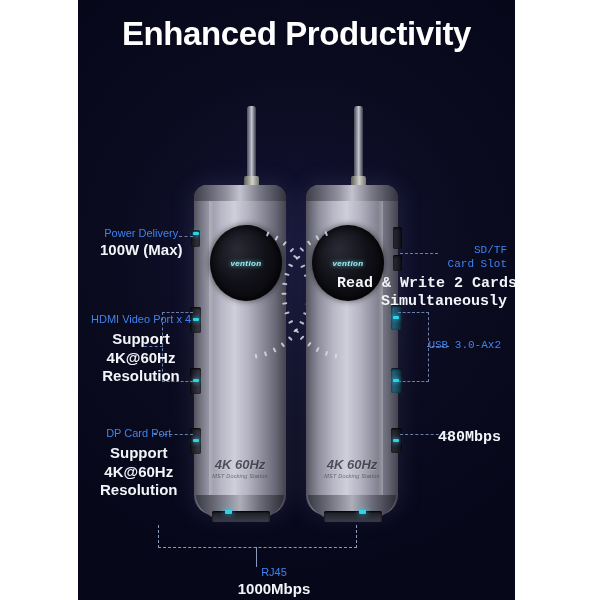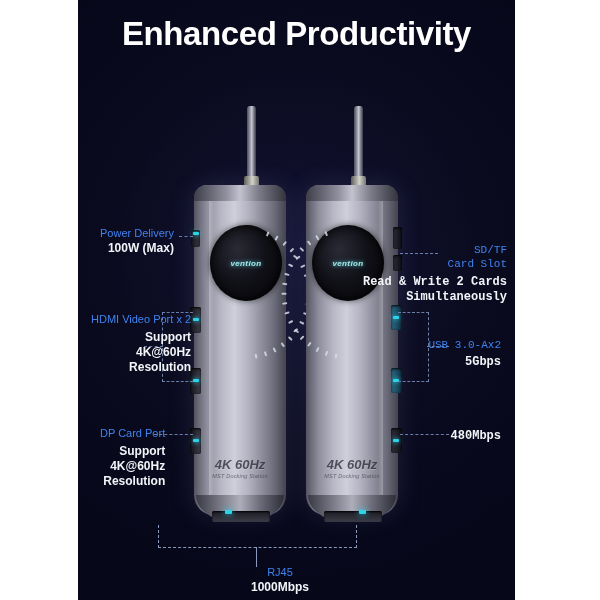--- a/index.html
+++ b/index.html
@@ -121,22 +121,22 @@
   .p-usbc{width:9px;height:17px;background:linear-gradient(90deg,#15151c,#3a3a46);}
   .p-hdmi{width:11px;height:26px;background:linear-gradient(90deg,#101018,#41414e);}
   .p-dp{width:11px;height:26px;background:linear-gradient(90deg,#101018,#41414e);}
   .p-card{width:9px;height:22px;background:linear-gradient(90deg,#2e2e3a,#0d0d14);}
   .p-usba{width:11px;height:25px;background:linear-gradient(90deg,#2b6f8c,#10303f);}
   .p-usba2{width:11px;height:25px;background:linear-gradient(90deg,#31313d,#101018);}
 
   
   .co{position:absolute;font-size:11.5px;line-height:1.25;}
   .co .hd{color:#3f83ef;font-size:11px;white-space:nowrap;}
-  .co .bd{color:#f2f4f8;font-size:12px;font-weight:bold;white-space:nowrap;}
-  .co.left{text-align:right;}
+  .co .bd{color:#f2f4f8;font-size:15px;font-weight:bold;white-space:nowrap;}
+  .co.left{text-align:center;}
   .co.right{text-align:right;font-family:Liberation Mono, monospace;}
   .co.center{text-align:center;}
 
   
   .dash-h{position:absolute;height:0;border-top:1px dashed #6b7fa8;}
   .dash-box{position:absolute;border:1px dashed #6b7fa8;border-right:none;}
   .dash-box-r{position:absolute;border:1px dashed #6b7fa8;border-left:none;}
   .bracket{position:absolute;border:1px dashed #8a99bd;border-top:none;}
   .solid-v{position:absolute;width:0;border-left:1px solid #8a99bd;}
 </style>
@@ -275,21 +275,21 @@
 
     <div class="bracket" style="left:80px;top:525px;width:197px;height:22px;"></div>
     <div class="solid-v" style="left:178px;top:547px;height:20px;"></div>
 
     <div class="co left" style="left:22px;top:227px;">
       <div class="hd">Power Delivery</div>
       <div class="bd">100W (Max)</div>
     </div>
 
     <div class="co left" style="left:13px;top:313px;">
-      <div class="hd">HDMI Video Port  x 2</div>
+      <div class="hd">HDMI Video Port  x 4</div>
       <div class="bd" style="margin-top:3px;">Support</div>
       <div class="bd">4K@60Hz</div>
       <div class="bd">Resolution</div>
     </div>
 
     <div class="co left" style="left:22px;top:427px;">
       <div class="hd">DP Card Port</div>
       <div class="bd" style="margin-top:3px;">Support</div>
       <div class="bd">4K@60Hz</div>
       <div class="bd">Resolution</div>
@@ -297,26 +297,25 @@
 
     <div class="co right" style="right:8px;top:244px;width:170px;">
       <div class="hd">SD/TF</div>
       <div class="hd">Card Slot</div>
       <div class="bd" style="margin-top:3px;">Read &amp; Write 2 Cards</div>
       <div class="bd">Simultaneously</div>
     </div>
 
     <div class="co right" style="right:14px;top:339px;width:140px;">
       <div class="hd">USB 3.0-Ax2</div>
-      <div class="bd" style="margin-top:2px;">5Gbps</div>
     </div>
 
     <div class="co right" style="right:14px;top:427px;width:140px;">
       <div class="bd" style="margin-top:2px;">480Mbps</div>
     </div>
 
-    <div class="co center" style="left:14px;top:566px;width:360px;padding-left:8px;">
+    <div class="co center" style="left:8px;top:566px;width:360px;padding-left:8px;">
       <div class="hd">RJ45</div>
       <div class="bd">1000Mbps</div>
     </div>
 
   </div>
 </div>
 
 </body></html>

